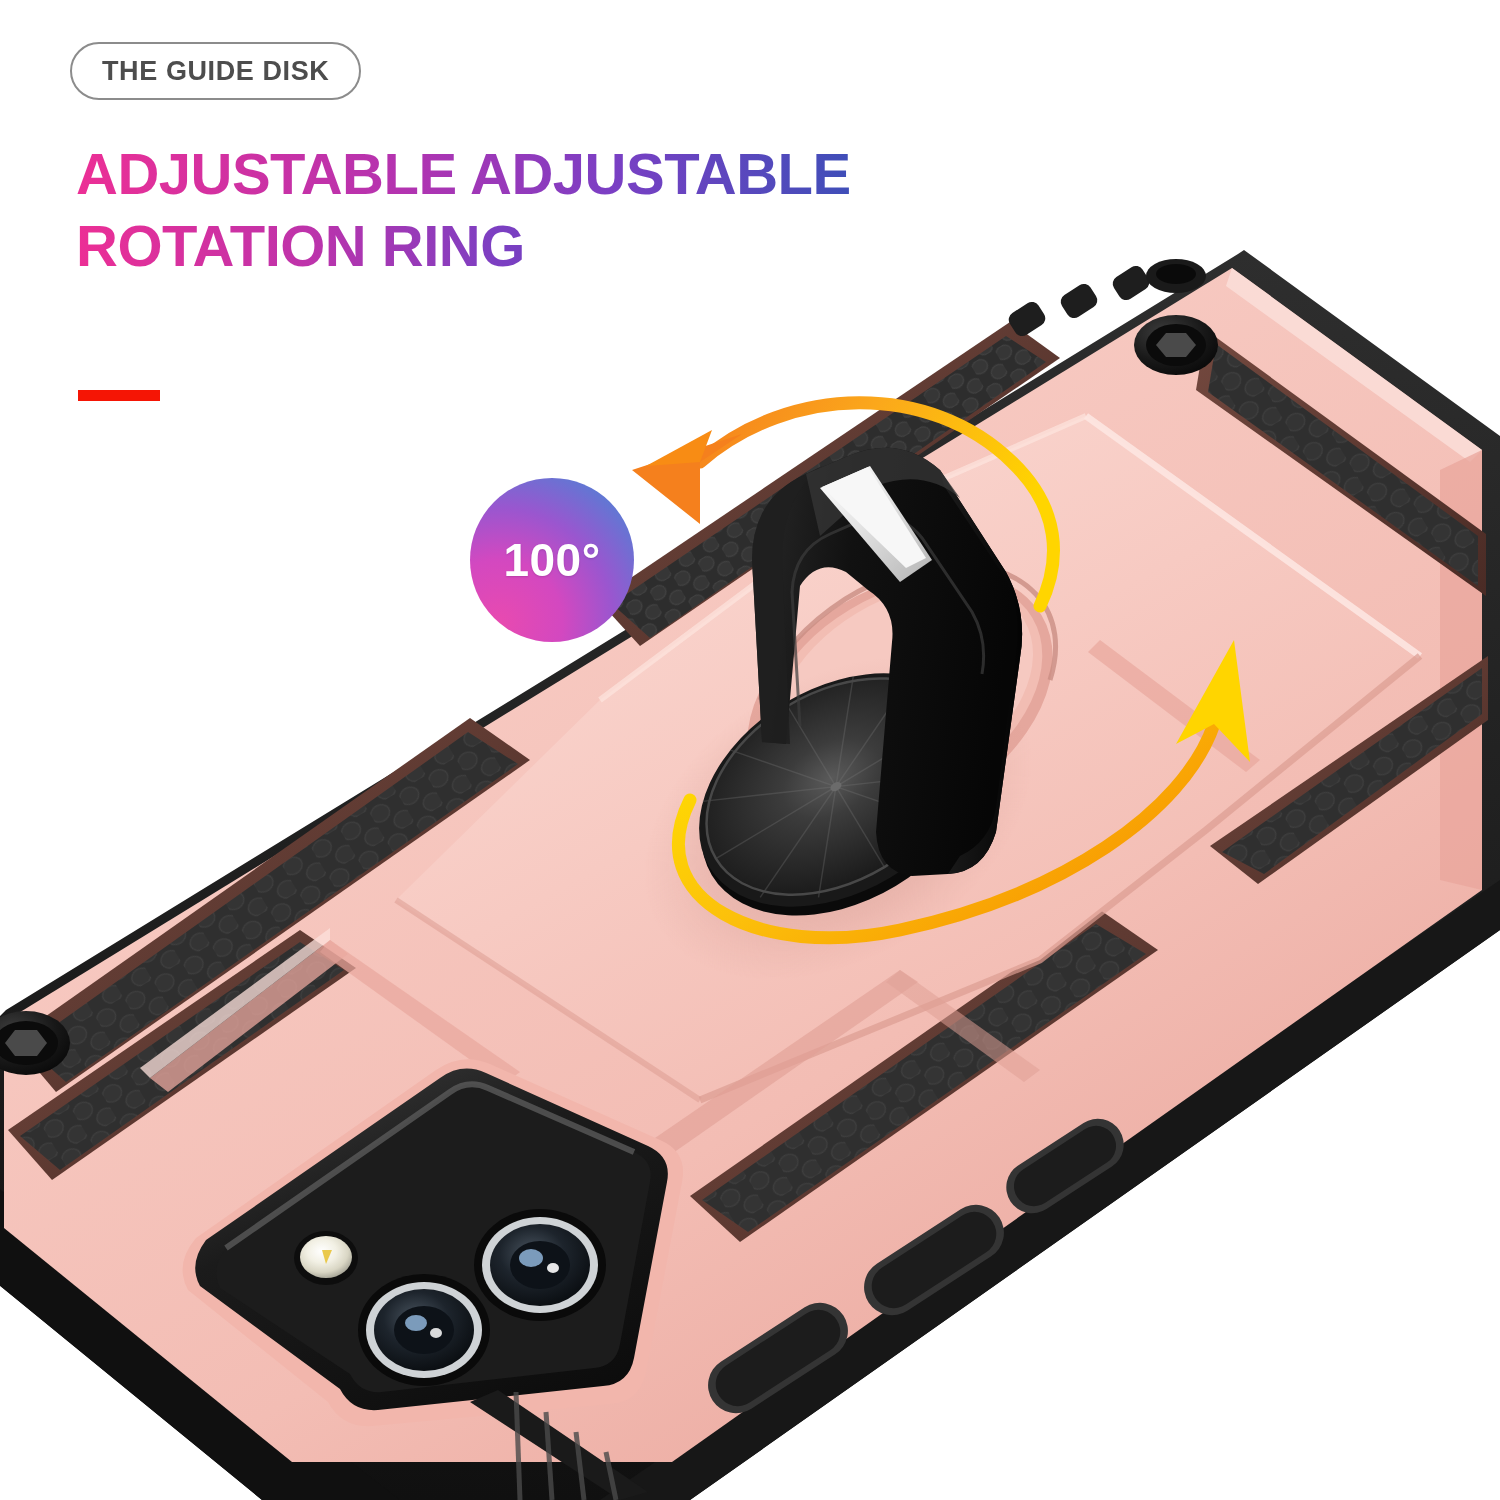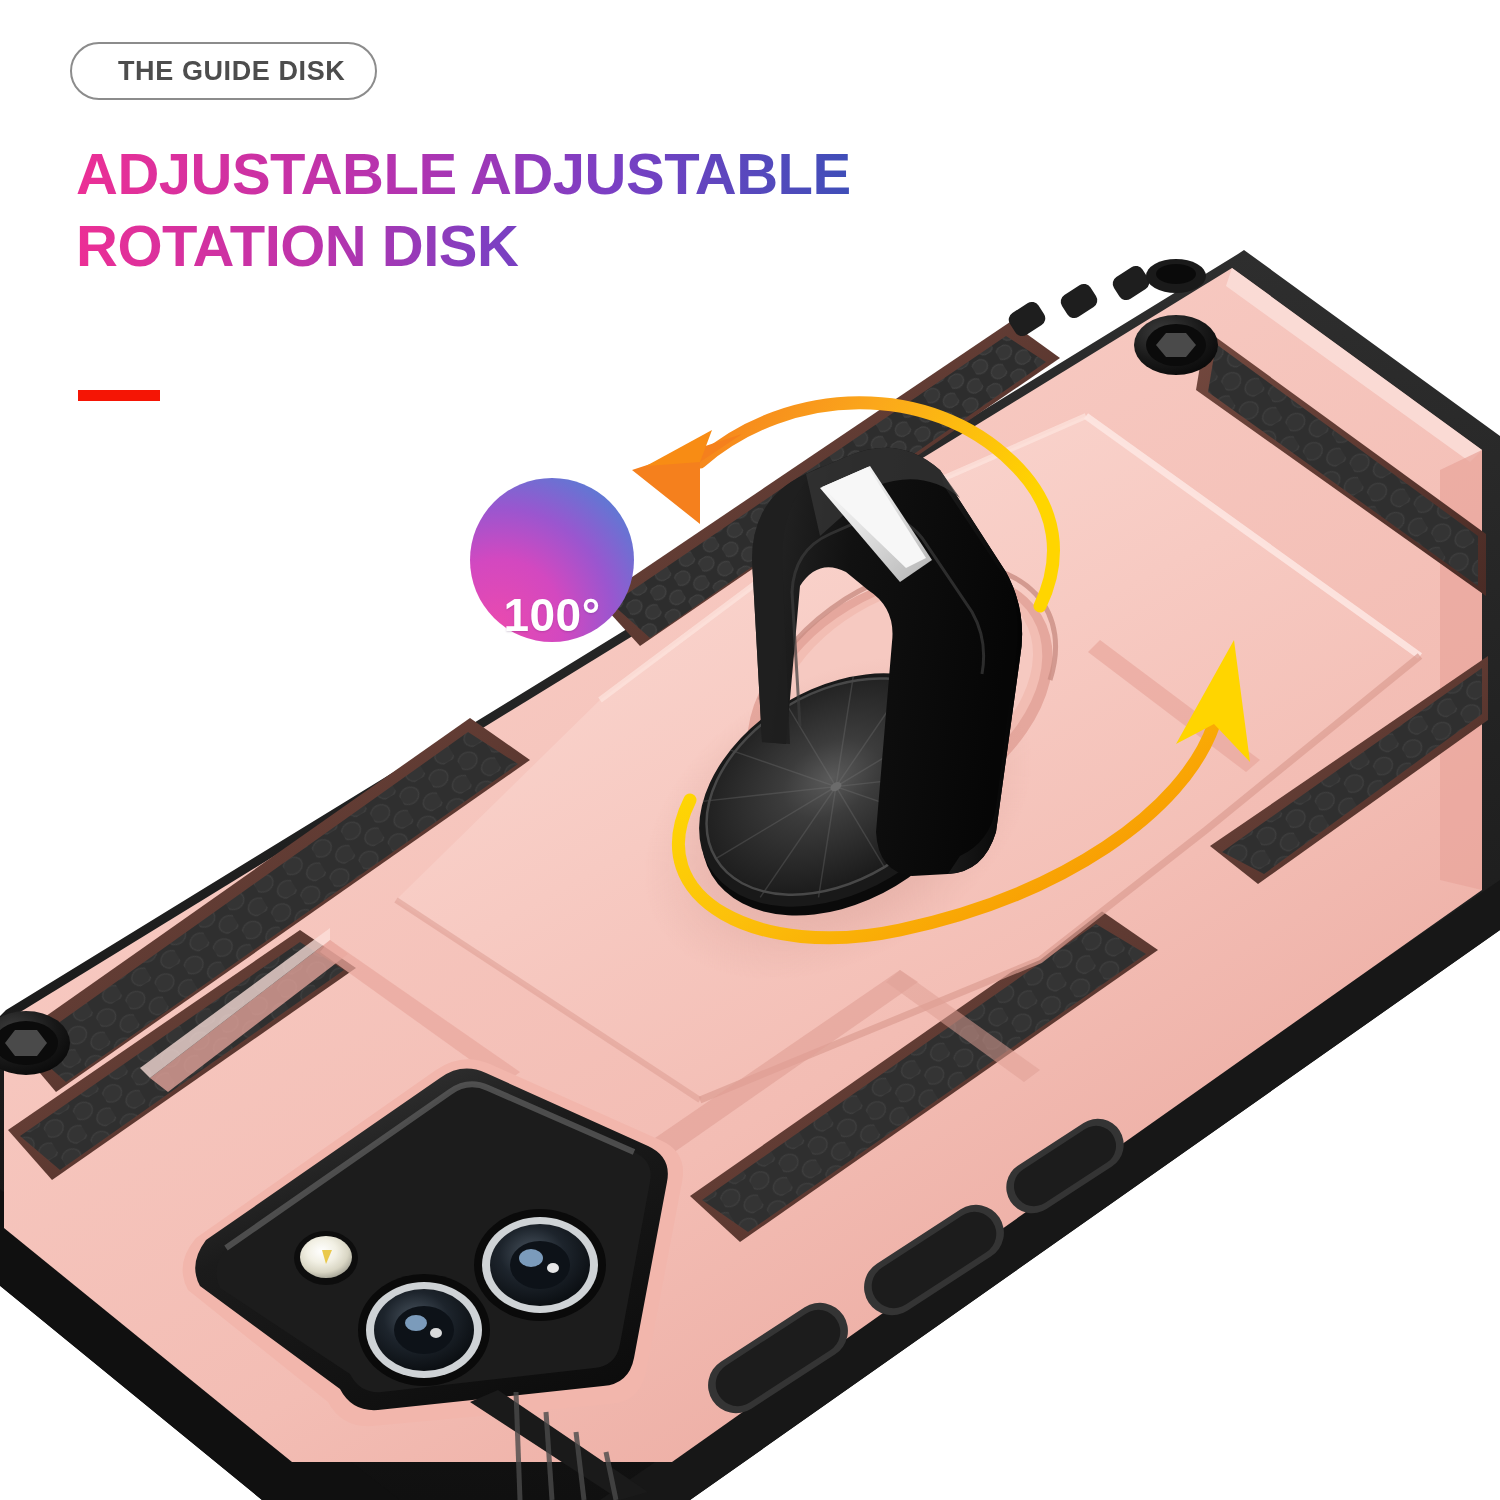--- a/index.html
+++ b/index.html
@@ -16,21 +16,21 @@
   
   .pill {
     position:absolute; left:70px; top:42px;
     height:58px; padding:0 30px;
     border:2px solid #8c8c8c; border-radius:29px;
     display:flex; align-items:center; justify-content:center;
     background:#fff;
   }
   .pill span {
     font-size:27px; font-weight:bold; letter-spacing:0.6px;
-    color:#4d4d4d; white-space:nowrap;margin-left:16px;
+    color:#4d4d4d; white-space:nowrap;
   }
 
   
   .headline {
     position:absolute; left:76px; top:138px; width:860px;
   }
   .headline .ln {
     font-size:58px; font-weight:bold; line-height:72px;
     letter-spacing:-0.5px; white-space:nowrap;
     background-clip:text; -webkit-background-clip:text;
@@ -48,21 +48,21 @@
   
   .case-wrap {
     position:absolute; left:0; top:0; width:1500px; height:1500px;
     pointer-events:none;
   }
   .case-wrap svg { display:block; width:1500px; height:1500px; }
 
   
   .gbadge {
     position:absolute; border-radius:50%;
-    display:flex; align-items:flex-end; justify-content:center;
+    display:flex; align-items:center; justify-content:center;
   }
   .gbadge span {
     color:#ffffff; font-weight:bold; letter-spacing:0.5px;
     text-shadow:0 1px 2px rgba(60,20,80,.20);
   }
   #badge100 {
     left:470px; top:478px; width:164px; height:164px;
     background:
       radial-gradient(120% 120% at 18% 88%, #e84ab0 0%, #d348c0 32%, #9a56cf 58%, #5a7bd4 86%, #4f86dd 100%);
   }
@@ -401,21 +401,21 @@
 
     </svg>
   </div>
 
   <div class="pill">
     <span>THE GUIDE DISK</span>
   </div>
 
   <div class="headline">
     <div class="ln ln1">ADJUSTABLE ADJUSTABLE</div>
-    <div class="ln ln3">ROTATION DISK</div>
+    <div class="ln ln3">ROTATION RING</div>
   </div>
 
   <div class="redbar"></div>
 
   <div class="gbadge" id="badge100">
     <span>100°</span>
   </div>
 
 
 </div>

